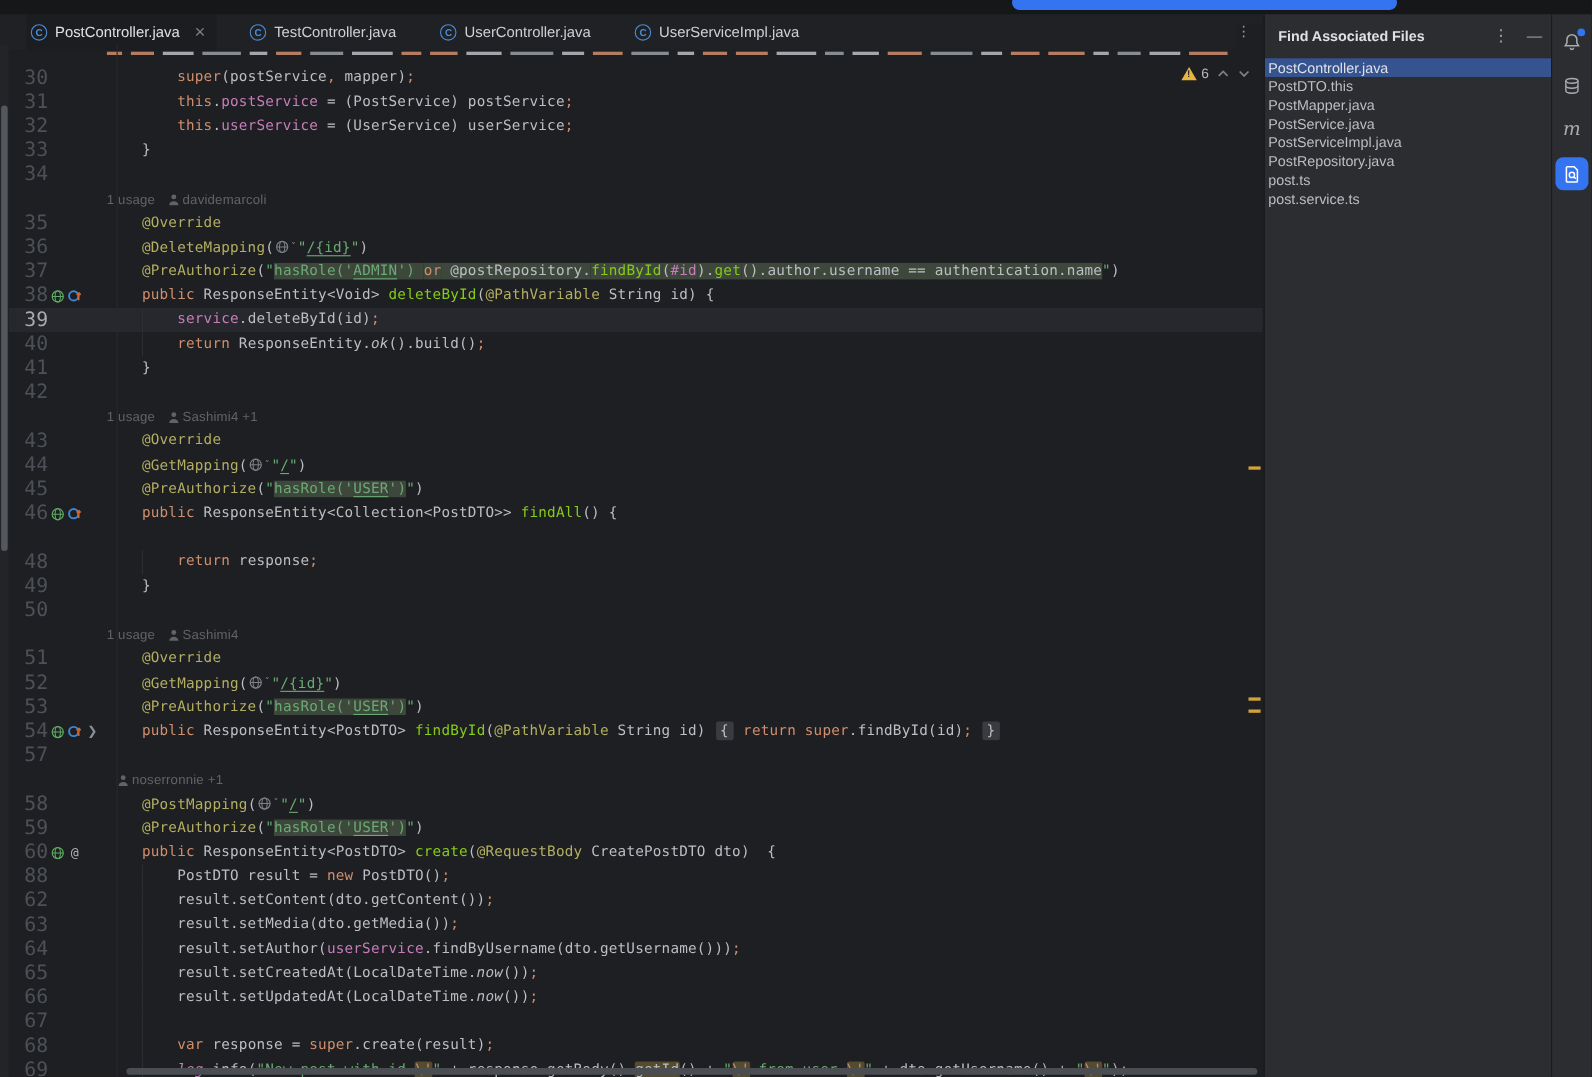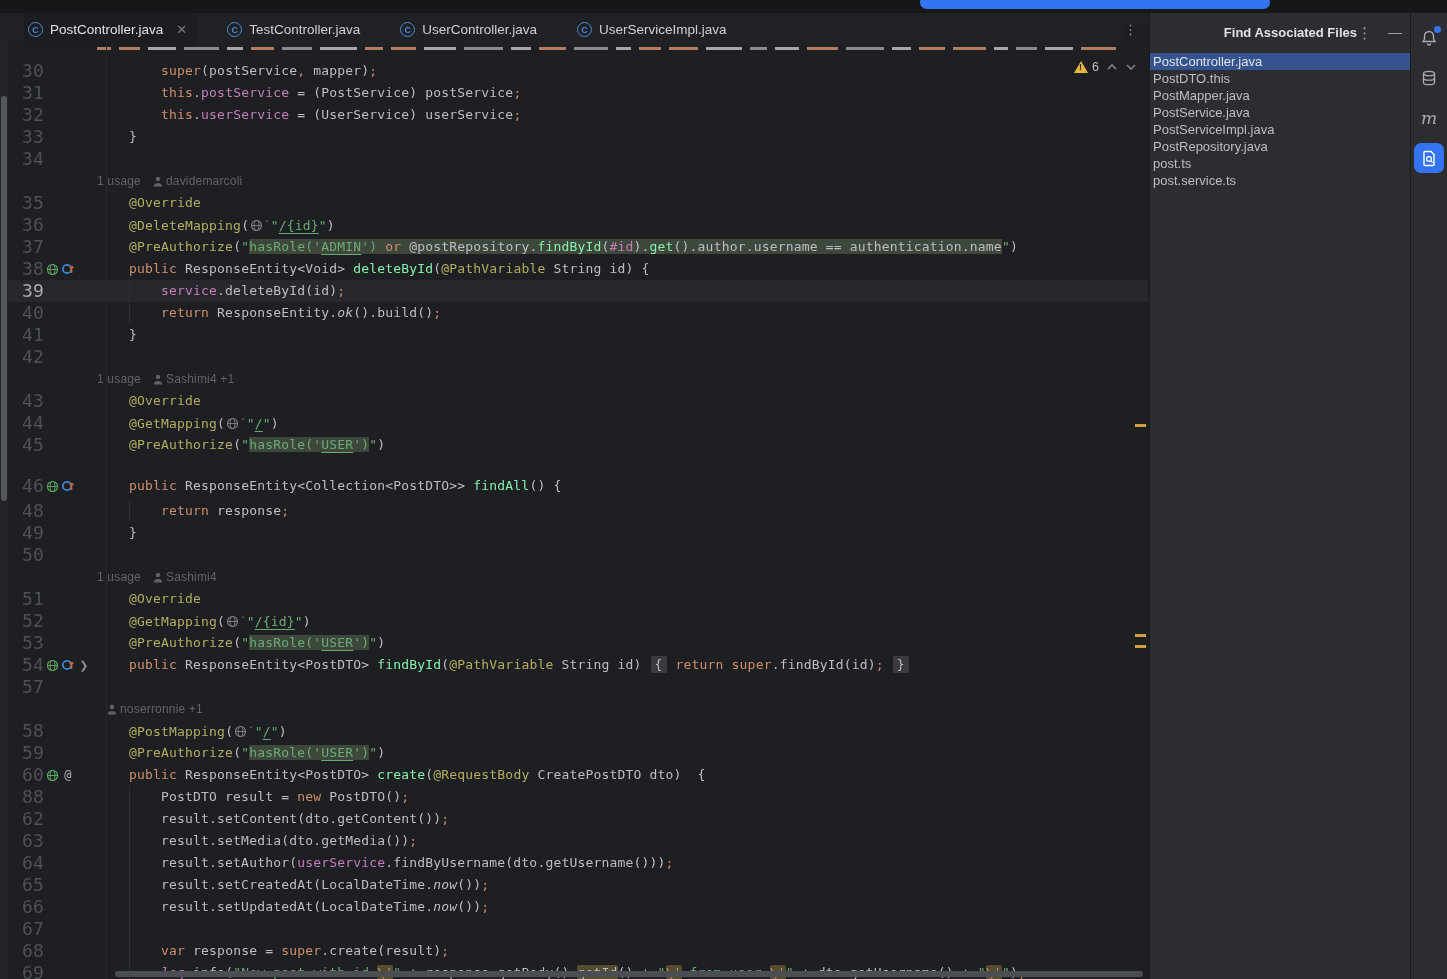--- a/index.html
+++ b/index.html
@@ -35,21 +35,21 @@
   .gutter-sep { position:absolute; left:106px; top:41px; width:1px; height:938px; background:#27292d; }
   .row { position:absolute; left:0; width:1140px; height:22px; line-height:22px; white-space:pre; }
   .row.current { background:#26282e; }
   .lnum { position:absolute; left:0; top:0; width:36px; text-align:right; color:#4d5157; font-size:18px; }
   .row.current .lnum { color:#a8abb0; }
   .gicons { position:absolute; left:37px; top:3px; display:flex; gap:2px; align-items:center; height:16px; }
   .code { position:absolute; left:89px; top:0; }
   .iguide { position:absolute; left:121px; top:0; width:1px; height:22px; background:#2c2e33; }
 
   .c-pln { color:#bcbec4; } .c-kw { color:#cf8e6d; } .c-ann { color:#b3ae60; }
-  .c-str { color:#6aab73; } .c-mth { color:#86efac; } .c-fld { color:#c77dba; }
+  .c-str { color:#6aab73; } .c-mth { color:#84cc16; } .c-fld { color:#c77dba; }
   .c-esc { color:#cf8e6d; }
   .m-itl { font-style:italic; }
   .m-und { text-decoration:underline; text-underline-offset:3px; }
   .m-inj { background:#3e473c; }
   .m-occ { background:#554c30; border-radius:2px; }
   .m-fold { background:#393b40; border-radius:2px; padding:1px 4px; margin:0 1px; color:#bcbec4; }
 
   .inlay { color:#606468; font-size:12px; font-family:"Liberation Sans",sans-serif; }
   .inlay svg { vertical-align:-2px; margin:0 3px 0 10px; }
   .inlay .usage { margin-right:2px; }
@@ -74,21 +74,21 @@
 
   
   .vtrack { position:absolute; left:0; top:41px; width:8px; height:938px; background:#222428; }
   .vthumb { position:absolute; left:1px; top:55px; width:6px; height:405px; background:#54575c; border-radius:3px; }
   .hthumb { position:absolute; left:115px; top:971px; width:1028px; height:6px; background:#4a4d52; border-radius:3px; }
   .mark { position:absolute; left:1135px; width:11px; height:3px; background:#d5a139; }
 
   
   .panel { position:absolute; left:1149px; top:13px; width:261px; height:966px; background:#2b2d30;
            border-left:1px solid #1a1b1e; }
-  .panel-hd { display:flex; align-items:center; height:38px; padding:0 8px 0 12px;text-align:right; }
+  .panel-hd { display:flex; align-items:center; height:38px; padding:0 8px 0 12px; }
   .panel-title { color:#dfe1e5; font-size:13px; font-weight:bold; flex:1; }
   .panel-min { color:#9da0a8; font-size:14px; margin-left:16px; }
   .plist { margin-top:2px; }
   .pitem { height:17px; line-height:17px; padding-left:3px; color:#bcbec4; font-size:13px;
            white-space:nowrap; }
   .pitem.sel { background:#35538f; color:#dfe1e5; }
 
   
   .toolbar { position:absolute; left:1410px; top:13px; width:37px; height:966px; background:#2b2d30;
              border-left:1px solid #1a1b1e; display:flex; flex-direction:column; align-items:center; }
@@ -195,21 +195,21 @@
             <circle cx="5" cy="3" r="2.2" fill="#606468"></circle>
             <path d="M0.8 10.5 a4.2 3.6 0 0 1 8.4 0 Z" fill="#606468"></path>
           </svg><span>Sashimi4 +1</span></span></div>
       <div class="row" style="top: 344px;"><span class="lnum">43</span><span class="code"><span class="c-pln">    </span><span class="c-ann">@Override</span></span></div>
       <div class="row" style="top: 366px;"><span class="lnum">44</span><span class="code"><span class="c-pln">    </span><span class="c-ann">@GetMapping</span><span class="c-pln">(</span><span><span class="ico-inline"><svg width="13" height="13" viewBox="0 0 14 14">
                 <circle cx="7" cy="7" r="5.4" fill="none" stroke="#7d8188" stroke-width="1.2"></circle>
                 <ellipse cx="7" cy="7" rx="2.6" ry="5.4" fill="none" stroke="#7d8188" stroke-width="1"></ellipse>
                 <path d="M1.6 7 h10.8" stroke="#7d8188" stroke-width="1"></path>
               </svg></span><span class="chev">ˇ</span></span><span class="c-str">"</span><span class="c-str m-und">/</span><span class="c-str">"</span><span class="c-pln">)</span></span></div>
       <div class="row" style="top: 388px;"><span class="lnum">45</span><span class="code"><span class="c-pln">    </span><span class="c-ann">@PreAuthorize</span><span class="c-pln">(</span><span class="c-str">"</span><span class="c-str m-inj">hasRole('</span><span class="c-str m-inj m-und">USER</span><span class="c-str m-inj">')</span><span class="c-str">"</span><span class="c-pln">)</span></span></div>
-      <div class="row" style="top: 410px; margin-top: 19px;"><span class="lnum">46</span><span class="gicons"><span class="g-globe"><svg width="13" height="13" viewBox="0 0 14 14">
+      <div class="row" style="top: 410px;"><span class="lnum">46</span><span class="gicons"><span class="g-globe"><svg width="13" height="13" viewBox="0 0 14 14">
               <circle cx="7" cy="7" r="5.4" fill="none" stroke="#5fad65" stroke-width="1.2"></circle>
               <ellipse cx="7" cy="7" rx="2.6" ry="5.4" fill="none" stroke="#5fad65" stroke-width="1"></ellipse>
               <path d="M1.6 7 h10.8" stroke="#5fad65" stroke-width="1"></path>
             </svg></span><span class="g-ovr"><svg width="14" height="14" viewBox="0 0 14 14">
               <circle cx="6" cy="7" r="4.2" fill="none" stroke="#3b87d8" stroke-width="1.8"></circle>
               <path d="M10.5 11 V4 M10.5 4 L8.7 6 M10.5 4 L12.3 6" stroke="#c5683c" stroke-width="1.6" fill="none"></path>
             </svg></span></span><span class="code"><span class="c-pln">    </span><span class="c-kw">public</span><span class="c-pln"> ResponseEntity&lt;Collection&lt;PostDTO&gt;&gt; </span><span class="c-mth">findAll</span><span class="c-pln">() {</span></span></div>
       <div class="row" style="top: 454px;"><div class="iguide"></div><span class="lnum">48</span><span class="code"><span class="c-pln">        </span><span class="c-kw">return</span><span class="c-pln"> response</span><span class="c-kw">;</span></span></div>
       <div class="row" style="top: 476px;"><span class="lnum">49</span><span class="code"><span class="c-pln">    }</span></span></div>
       <div class="row" style="top: 498px;"><span class="lnum">50</span><span class="code"></span></div>

